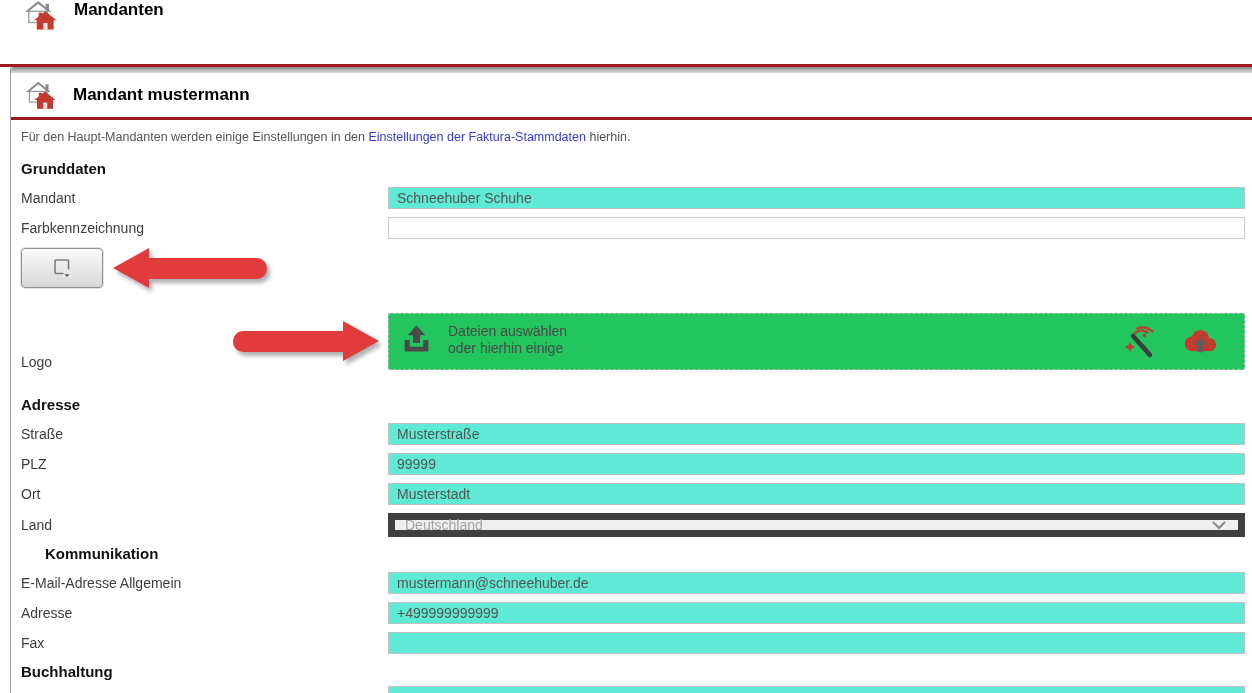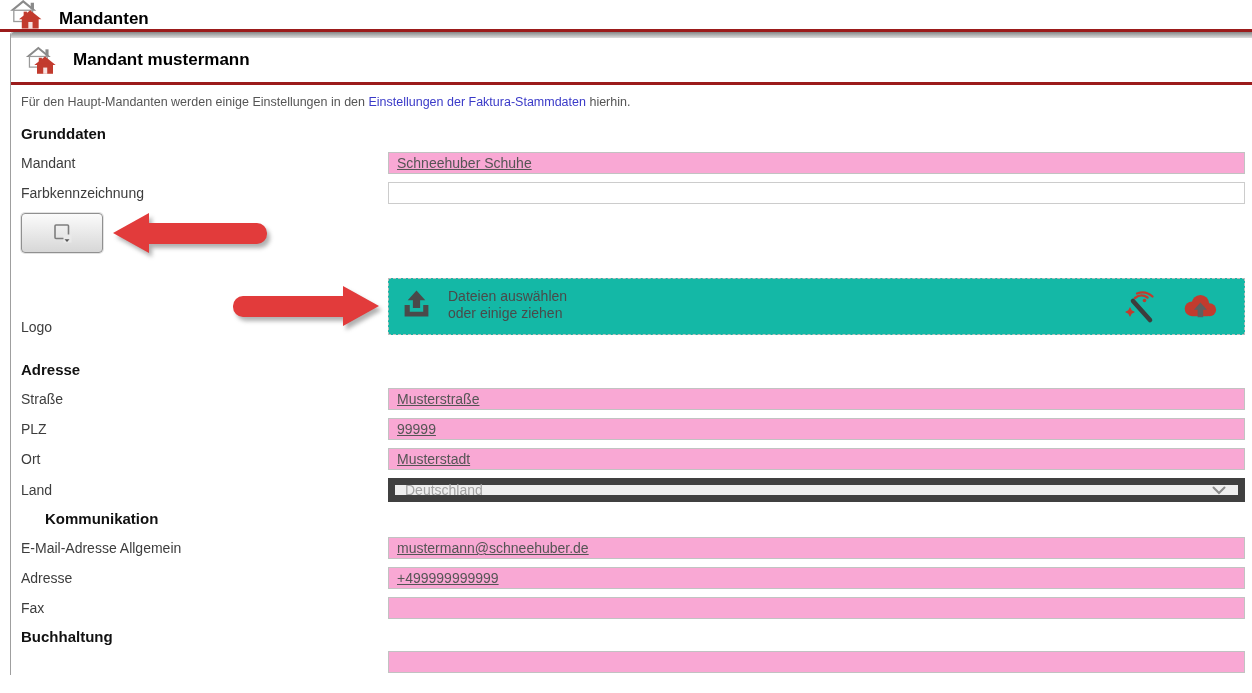--- a/index.html
+++ b/index.html
@@ -2,61 +2,61 @@
 <html><head>
 <meta charset="utf-8">
 <style>
   * { box-sizing: border-box; }
   html,body { margin:0; padding:0; }
   body {
     width:1252px; height:693px; overflow:hidden;
     background:#fff;
     font-family:"Liberation Sans", sans-serif;
   }
-  .top-header { height:29px; display:flex; align-items:flex-end; padding-left:9px; background:#fff; }
+  .top-header { height:64px; display:flex; align-items:flex-start; padding-left:24px; background:#fff; }
   .hdr-title { font-size:17px; font-weight:bold; color:#000; margin-left:16px; }
   .rule-red { height:3px; background:#9b1b1b; }
 
   .panel { margin-left:10px; border-left:1px solid #9f9f9f; border-top-left-radius:3px; height:643px; overflow:hidden; }
   .panel-bevel { height:6px; background:linear-gradient(#868686,#dedede); border-top-left-radius:3px; }
   .panel-header { height:44px; display:flex; align-items:center; padding-left:14px; background:#fff; }
   .panel-body { padding:8px 7px 0 10px; }
 
   .info { font-size:12.5px; color:#555; margin:2px 0 0 0; height:16px; white-space:pre-wrap; }
   .info a { color:#3a3ac8; text-decoration:none; cursor:pointer; }
 
   h3.section { font-size:15px; font-weight:bold; color:#111; margin:14px 0 10px 0; height:17px; line-height:17px; }
   h3.m-adresse { margin-top:26px; }
   h3.m-komm { margin-top:7px;margin-left:24px; }
   h3.m-buch { margin-top:9px; margin-bottom:6px; }
 
   .row { display:flex; align-items:center; margin-bottom:8px; }
   .lbl { width:367px; flex:none; font-size:14px; color:#3d3d3d; }
   .ctl { flex:1; height:22px; border:1px solid #c6c6c6; font-size:14px; padding:0 8px; font-family:inherit; border-radius:0; }
-  .ctl.readonly { background:#f9a8d4; color:#555; border-color:#c2c2c2;text-decoration:underline; }
+  .ctl.readonly { background:#5eead4; color:#555; border-color:#c2c2c2; }
   .ctl.editable { background:#fff; border-color:#ccc; color:#333; }
   .select-ctl { flex:1; height:24px; background:#efefef; border:7px solid #404040; color:#a3a3a3;
                 font-size:14px; display:flex; align-items:center; justify-content:space-between; padding:0 12px 0 10px; }
 
   .btnrow { margin-top:0; height:42px; display:flex; align-items:center; }
   .color-btn { width:82px; height:40px; border:1px solid #909090; border-radius:4px;
                background:linear-gradient(#fbfbfb,#d7d7d7); display:flex; align-items:center; justify-content:center;
                box-shadow:0 0 0 1px #e3e3e3; cursor:pointer; }
 
   .arrow { display:flex; align-items:center; filter:drop-shadow(3px 4px 2px rgba(80,80,80,.45)); }
   .arrow .head-l { width:0; height:0; border-top:20px solid transparent; border-bottom:20px solid transparent; border-right:36px solid #e23b3b; }
   .arrow .head-r { width:0; height:0; border-top:20px solid transparent; border-bottom:20px solid transparent; border-left:36px solid #e23b3b; }
   .arrow .tail-l { width:118px; height:21px; background:#e23b3b; border-radius:0 10px 10px 0; }
   .arrow .tail-r { width:110px; height:21px; background:#e23b3b; border-radius:10px 0 0 10px; }
   .arrow-left { margin-left:10px; }
   .arrow-right { position:absolute; left:212px; top:18px; }
 
   .logo-row { margin-top:14px; margin-bottom:0; align-items:flex-end; position:relative; }
   .logo-row .lbl { padding-top:2px; }
-  .dropzone { flex:1; margin-top:10px; height:57px; border:1px dashed #bdbdbd; background:#14b8a6;
+  .dropzone { flex:1; margin-top:10px; height:57px; border:1px dashed #bdbdbd; background:#22c55e;
               display:flex; align-items:flex-start; padding:9px 12px; position:relative; cursor:pointer; }
   .dz-text { margin-left:16px; font-size:14px; color:#4a4a4a; line-height:17px; }
   .dz-actions { position:absolute; right:26px; top:11px; display:flex; gap:24px; align-items:center; }
   .dz-actions .act { cursor:pointer; }
 </style>
 </head>
 <body>
 
 <header class="top-header">
   <span style="display:inline-flex;">
@@ -132,21 +132,21 @@
       </div>
       <div class="dropzone">
         <span style="display:inline-flex; margin-top:1px;">
           <svg width="31" height="31" viewBox="0 0 30 30" fill="#4a4a4a">
             <path d="M15 1.5 L23.5 11 H18.5 V18.5 H11.5 V11 H6.5 Z"></path>
             <path d="M3.5 15.5 V26.5 H26.5 V15.5 H21.5 V22 H8.5 V15.5 Z"></path>
           </svg>
         </span>
         <div class="dz-text">
           <div>Dateien auswählen</div>
-          <div>oder einige ziehen</div>
+          <div>oder hierhin einige</div>
         </div>
         <div class="dz-actions">
           <span class="act" style="display:inline-flex;">
             <svg width="34" height="34" viewBox="0 0 34 34">
               <path d="M12 8 q6 -5 12.5 -0.5" stroke="#c23b2e" stroke-width="2.4" fill="none" stroke-linecap="round"></path>
               <path d="M14 3.5 q8.5 -3.5 15.5 3" stroke="#c23b2e" stroke-width="2.2" fill="none" stroke-linecap="round"></path>
               <circle cx="21.5" cy="10.5" r="1.8" fill="#c23b2e"></circle>
               <path d="M10 11 L27 30" stroke="#3d3d3d" stroke-width="4.6" stroke-linecap="round"></path>
               <path d="M7 17 l1.7 3.3 3.3 1.7 -3.3 1.7 -1.7 3.3 -1.7 -3.3 -3.3 -1.7 3.3 -1.7 z" fill="#c23b2e"></path>
             </svg>

